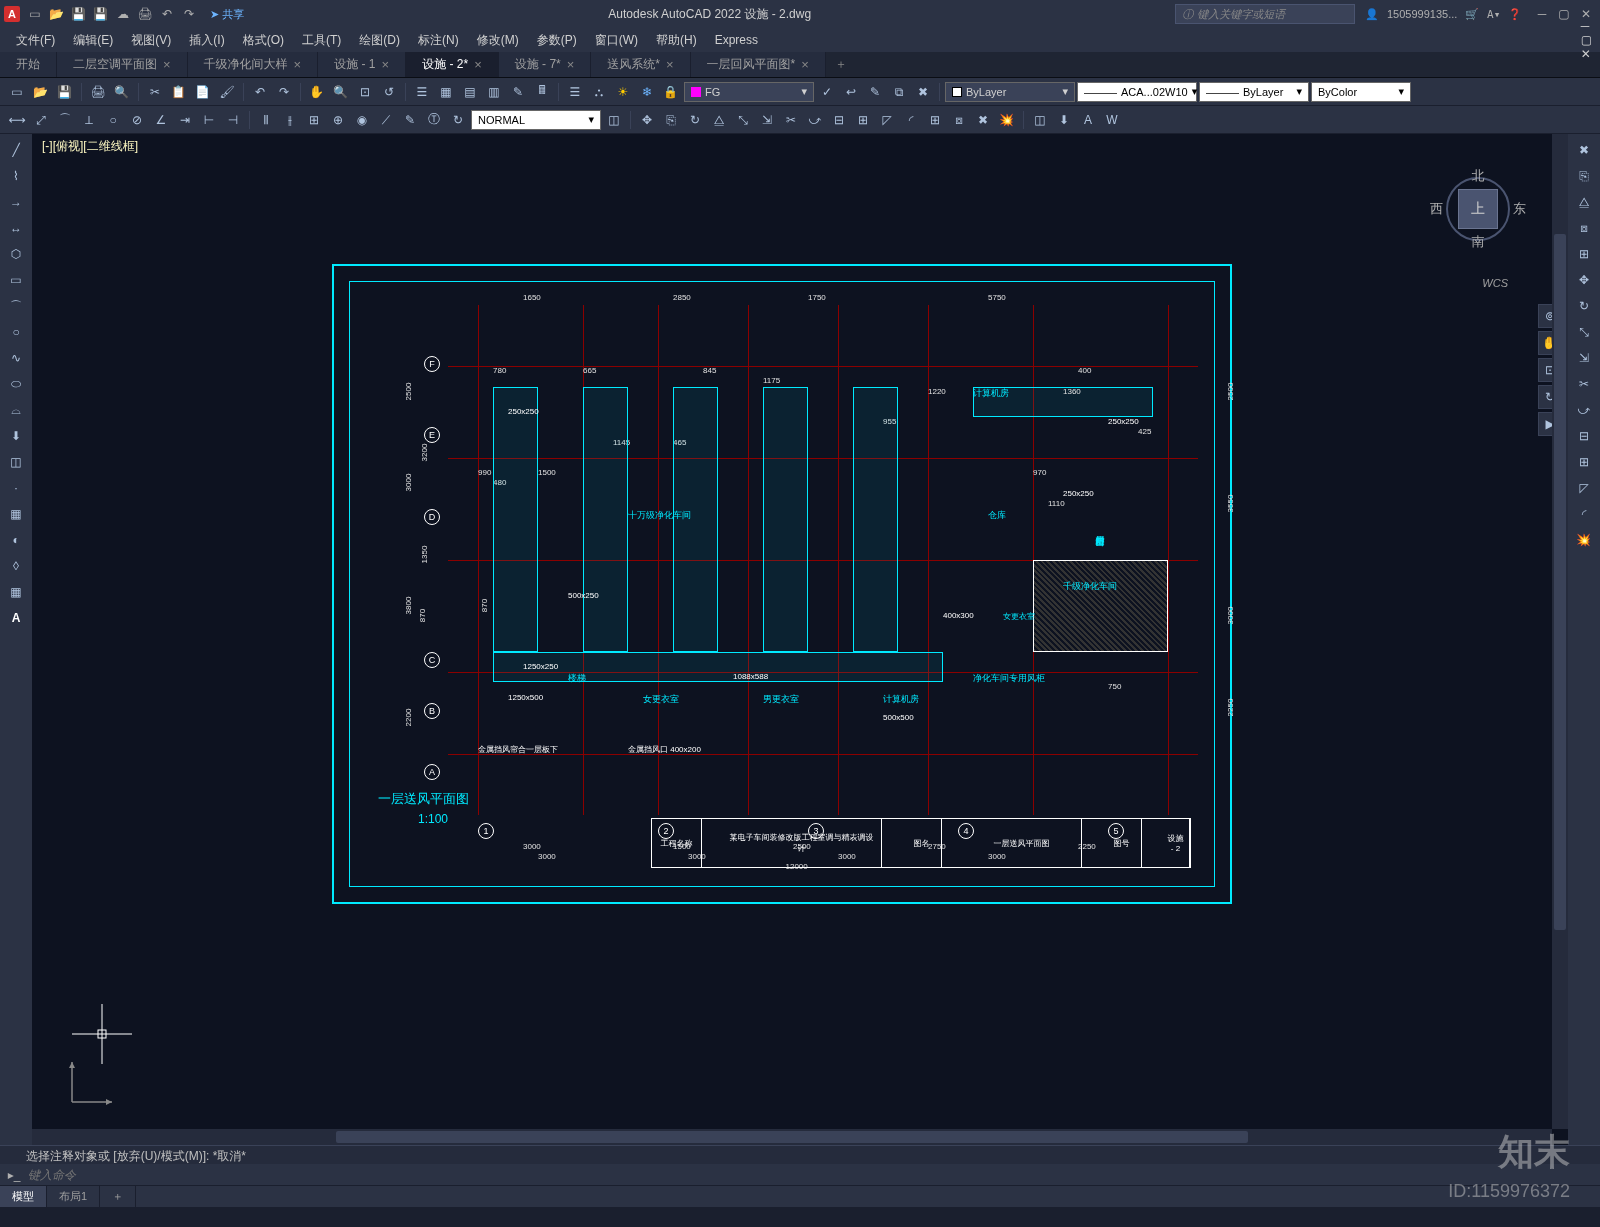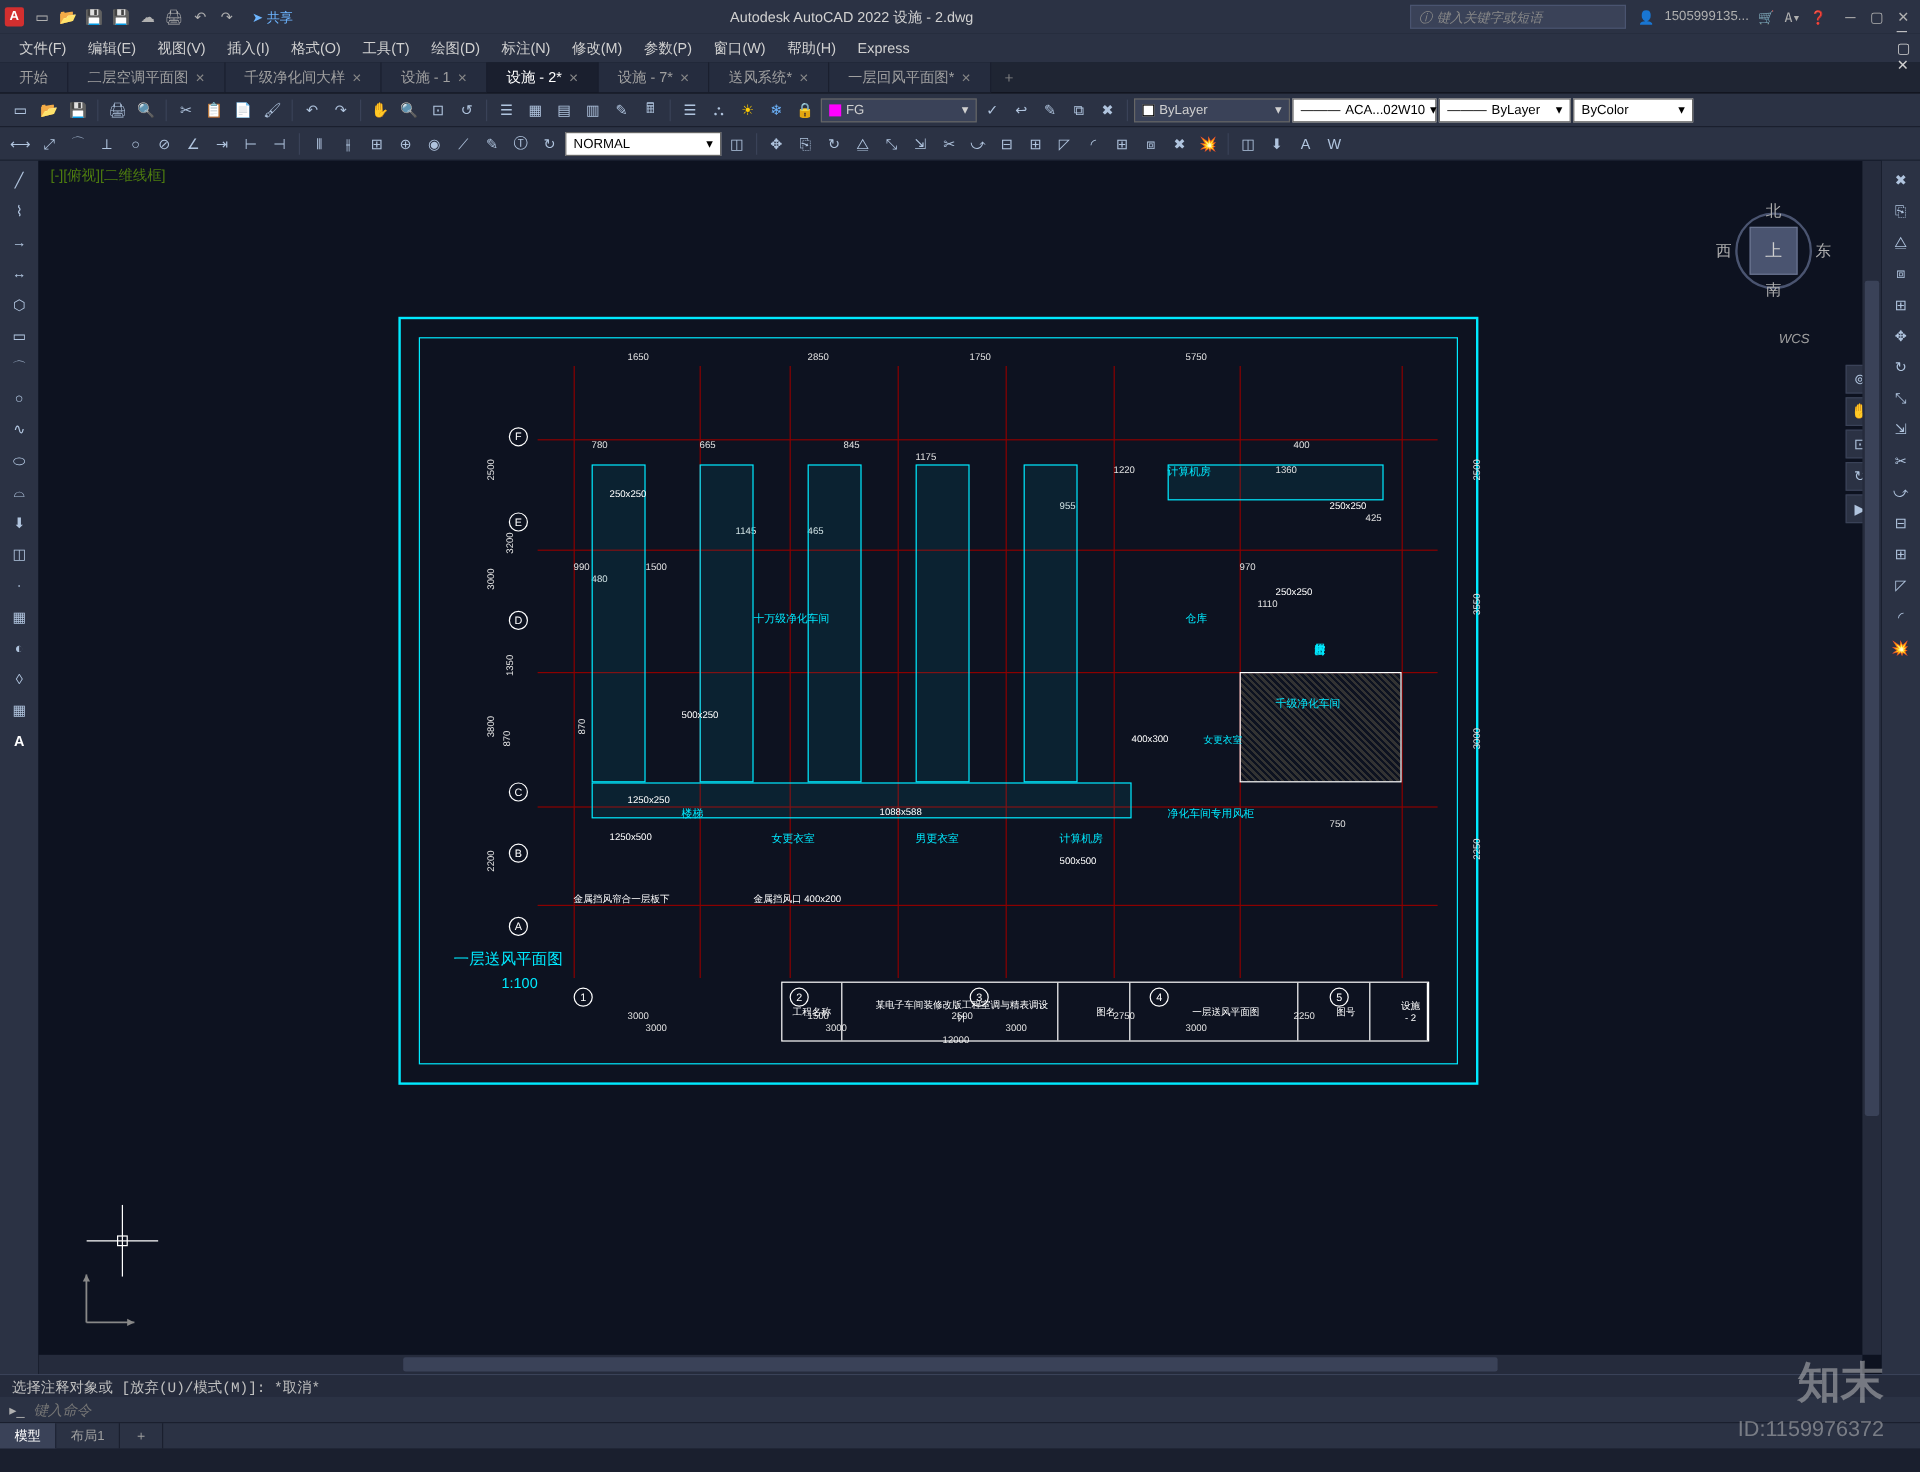--- a/index.html
+++ b/index.html
@@ -29,21 +29,21 @@
 .tb-btn { width: 22px; height: 22px; display: flex; align-items: center; justify-content: center; color: #b0c4de; cursor: pointer; flex-shrink: 0; }
 .tb-sep { width: 1px; height: 18px; background: #3a4258; margin: 0 3px; flex-shrink: 0; }
 .tb-dropdown { height: 20px; background: #fff; color: #000; border: 1px solid #666; display: flex; align-items: center; padding: 0 6px; font-size: 11px; gap: 4px; cursor: pointer; }
 
 .main-area { display: flex; height: calc(100% - 28px - 24px - 26px - 28px - 28px - 60px - 22px); position: relative; }
 .left-toolbar { width: 32px; background: #2b3244; display: flex; flex-direction: column; padding: 4px 0; gap: 2px; align-items: center; }
 .lt-btn { width: 24px; height: 24px; display: flex; align-items: center; justify-content: center; color: #b0c4de; cursor: pointer; }
 .right-toolbar { width: 32px; background: #2b3244; display: flex; flex-direction: column; padding: 4px 0; gap: 2px; align-items: center; }
 
 .canvas-area { flex: 1; background: #0d1220; position: relative; overflow: hidden; }
-.viewport-label { position: absolute; top: 4px; left: 10px; font-size: 12px; color: #4d7c0f; }
+.viewport-label { position: absolute; top: 4px; left: 10px; font-size: 12px; color: #fef9c3; }
 
 .viewcube-container { position: absolute; top: 15px; right: 30px; width: 120px; height: 140px; }
 .viewcube { width: 80px; height: 80px; margin: 20px auto 0; position: relative; }
 .viewcube .face { position: absolute; top: 20px; left: 20px; width: 40px; height: 40px; background: #4a5470; border: 1px solid #6a7490; display: flex; align-items: center; justify-content: center; font-size: 14px; color: #d0d0d0; }
 .viewcube .dir { position: absolute; font-size: 13px; color: #b0b0b0; }
 .viewcube .dir.n { top: -2px; left: 50%; transform: translateX(-50%); }
 .viewcube .dir.s { bottom: -2px; left: 50%; transform: translateX(-50%); }
 .viewcube .dir.e { right: -8px; top: 50%; transform: translateY(-50%); }
 .viewcube .dir.w { left: -8px; top: 50%; transform: translateY(-50%); }
 .viewcube .ring { position: absolute; top: 8px; left: 8px; width: 64px; height: 64px; border: 2px solid #4a5470; border-radius: 50%; }
@@ -53,21 +53,21 @@
 .ucs-icon svg { overflow: visible; }
 
 .navbar-widget { position: absolute; right: 6px; top: 170px; width: 24px; display: flex; flex-direction: column; gap: 3px; }
 .nav-btn { width: 24px; height: 24px; background: #2b3244; border: 1px solid #3a4258; display: flex; align-items: center; justify-content: center; color: #b0c4de; cursor: pointer; font-size: 12px; }
 
 .drawing-frame { position: absolute; top: 130px; left: 300px; width: 900px; height: 640px; border: 2px solid #00eaff; }
 .drawing-inner { position: absolute; inset: 15px; border: 1px solid #00eaff; }
 .drawing-content { position: absolute; inset: 8px; }
 
 .cmd-bar { height: 40px; background: #2b3244; display: flex; flex-direction: column; border-top: 1px solid #3a4258; }
-.cmd-history { height: 18px; padding: 2px 10px; font-size: 12px; color: #c0c0c0; background: #252b3c; font-family: Liberation Mono, monospace; }
+.cmd-history { height: 18px; padding: 2px 26px; font-size: 12px; color: #c0c0c0; background: #252b3c; }
 .cmd-input-row { height: 22px; display: flex; align-items: center; padding: 0 6px; gap: 6px; }
 .cmd-icon { width: 16px; height: 16px; display: flex; align-items: center; justify-content: center; color: #b0b0b0; }
 .cmd-input { flex: 1; background: transparent; border: none; color: #888; font-style: italic; font-size: 12px; outline: none; }
 
 .model-tabs { height: 22px; background: #2b3244; display: flex; align-items: stretch; border-top: 1px solid #1a1f2e; }
 .mtab { padding: 0 12px; display: flex; align-items: center; font-size: 11px; color: #a0a0a0; cursor: pointer; border-right: 1px solid #1a1f2e; }
 .mtab.active { background: #3a4258; color: #fff; }
 
 .watermark-logo { position: absolute; bottom: 50px; right: 30px; font-size: 36px; color: rgba(200,200,200,0.5); font-weight: bold; }
 .watermark-id { position: absolute; bottom: 25px; right: 30px; font-size: 18px; color: rgba(200,200,200,0.5); }

